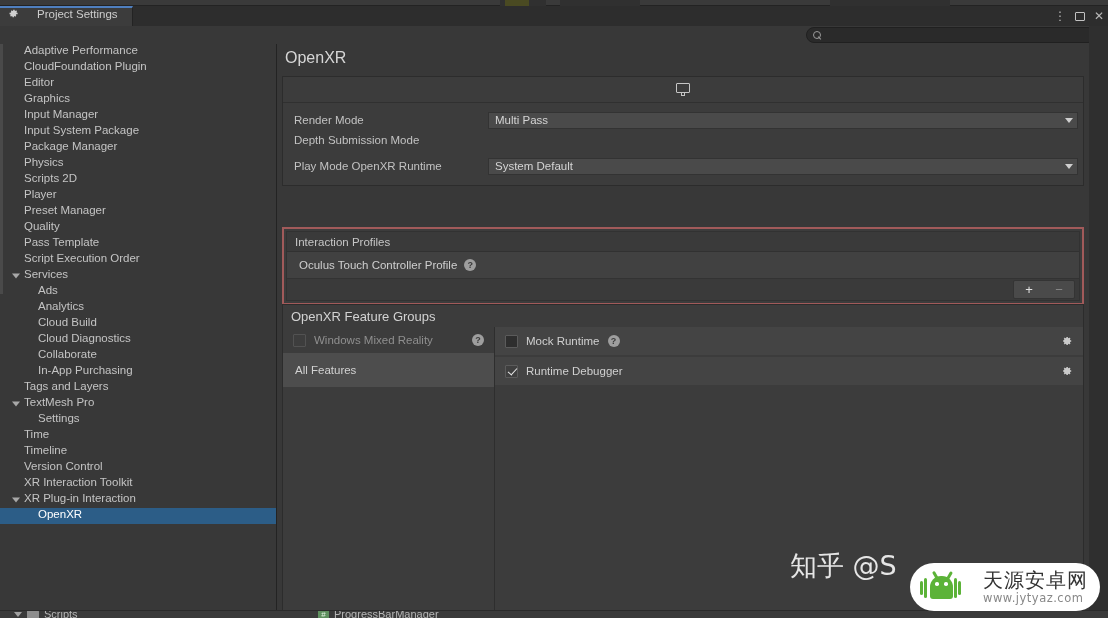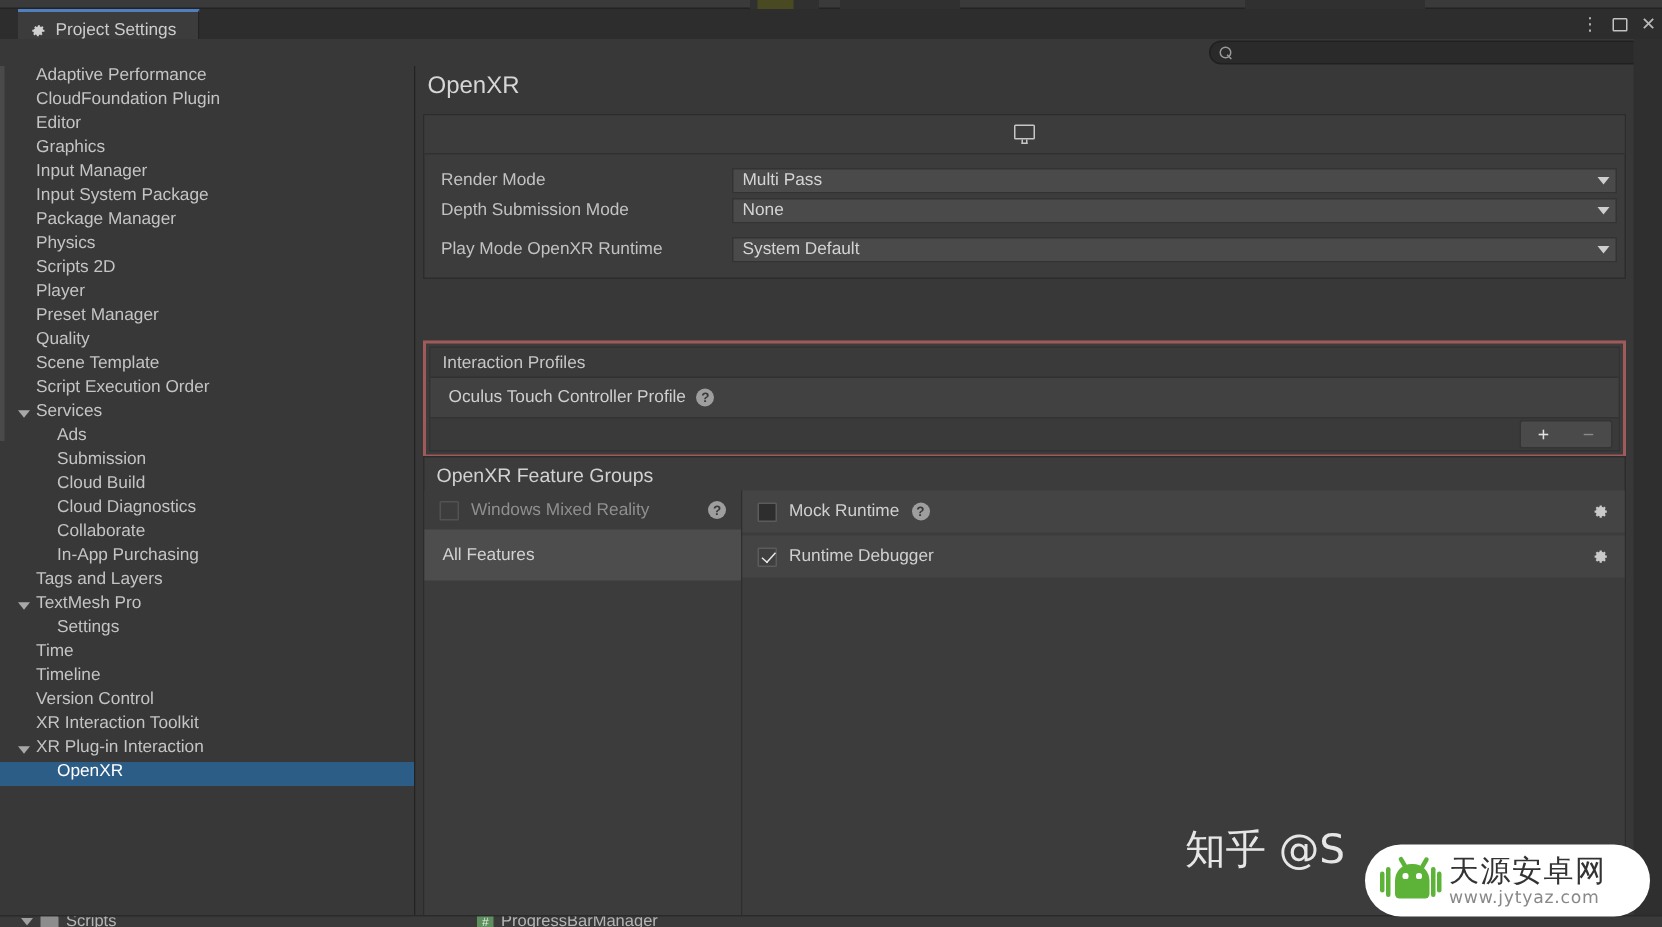--- a/index.html
+++ b/index.html
@@ -18,22 +18,22 @@
   }
   .behind-seg { position: absolute; top: 0; height: 6px; background: #303030; }
   .behind-seg.lit { background: #4a4a22; }
 
   
   .titlebar {
     position: absolute; left: 0; top: 6px; width: 1108px; height: 20px;
     background: #2d2d2d;
   }
   .tab {
-    position: absolute; left: 12px; top: 0; height: 20px;
-    display: flex; align-items: flex-end; gap: 6px;
+    position: absolute; left: 0; top: 0; height: 20px;
+    display: flex; align-items: flex-start; gap: 18px;
     padding: 0 14px 0 8px;
     background: #3c3c3c;
     border-top: 2px solid #4f7fbf;
     border-right: 1px solid #232323;
     color: #cdcdcd; font-size: 11.5px; white-space: nowrap;
   }
   .tab .gear { display: inline-block; width: 11px; height: 11px; position: relative; }
   .win-btns {
     position: absolute; right: 4px; top: 0; height: 20px;
     display: flex; align-items: center; gap: 9px;
@@ -257,21 +257,21 @@
 
   
   .wm-zhihu {
     position: absolute; left: 790px; top: 548px;
     color: #f0f0f0; font-size: 27px; white-space: nowrap;
     font-family: "DejaVu Sans", sans-serif; opacity: .95;
   }
   .wm-badge {
     position: absolute; left: 910px; top: 563px; width: 190px; height: 48px;
     background: #ffffff; border-radius: 24px;
-    display: flex; align-items: center; gap: 6px; padding: 0 10px 0 8px;
+    display: flex; align-items: center; gap: 23px; padding: 0 10px 0 8px;
   }
   .wm-droid { position: relative; width: 42px; height: 30px; flex: 0 0 42px; }
   .wm-droid .body {
     position: absolute; left: 12px; top: 4px; width: 23px; height: 23px;
     background: #5cb338; border-radius: 11px 11px 3px 3px;
   }
   .wm-droid .bar {
     position: absolute; background: #5cb338; border-radius: 2px; top: 9px; width: 3px;
   }
   .wm-droid .ear {
@@ -364,34 +364,34 @@
         <div class="side-item">
           <span>Player</span>
         </div>
         <div class="side-item">
           <span>Preset Manager</span>
         </div>
         <div class="side-item">
           <span>Quality</span>
         </div>
         <div class="side-item">
-          <span>Scene Template</span>
+          <span>Pass Template</span>
         </div>
         <div class="side-item">
           <span>Script Execution Order</span>
         </div>
         <div class="side-item">
           <span class="tri"></span>
           <span>Services</span>
         </div>
         <div class="side-item child">
           <span>Ads</span>
         </div>
         <div class="side-item child">
-          <span>Submission</span>
+          <span>Analytics</span>
         </div>
         <div class="side-item child">
           <span>Cloud Build</span>
         </div>
         <div class="side-item child">
           <span>Cloud Diagnostics</span>
         </div>
         <div class="side-item child">
           <span>Collaborate</span>
         </div>
@@ -443,24 +443,20 @@
       <div class="fields" id="field-list">
           <div class="field-row">
             <div class="field-label">Render Mode</div>
             <div class="dropdown">
               <span>Multi Pass</span>
               <span class="caret"></span>
             </div>
           </div>
           <div class="field-row">
             <div class="field-label">Depth Submission Mode</div>
-            <div class="dropdown">
-              <span>None</span>
-              <span class="caret"></span>
-            </div>
           </div>
           <div class="field-row spaced">
             <div class="field-label">Play Mode OpenXR Runtime</div>
             <div class="dropdown">
               <span>System Default</span>
               <span class="caret"></span>
             </div>
           </div>
         </div>
     </div>

